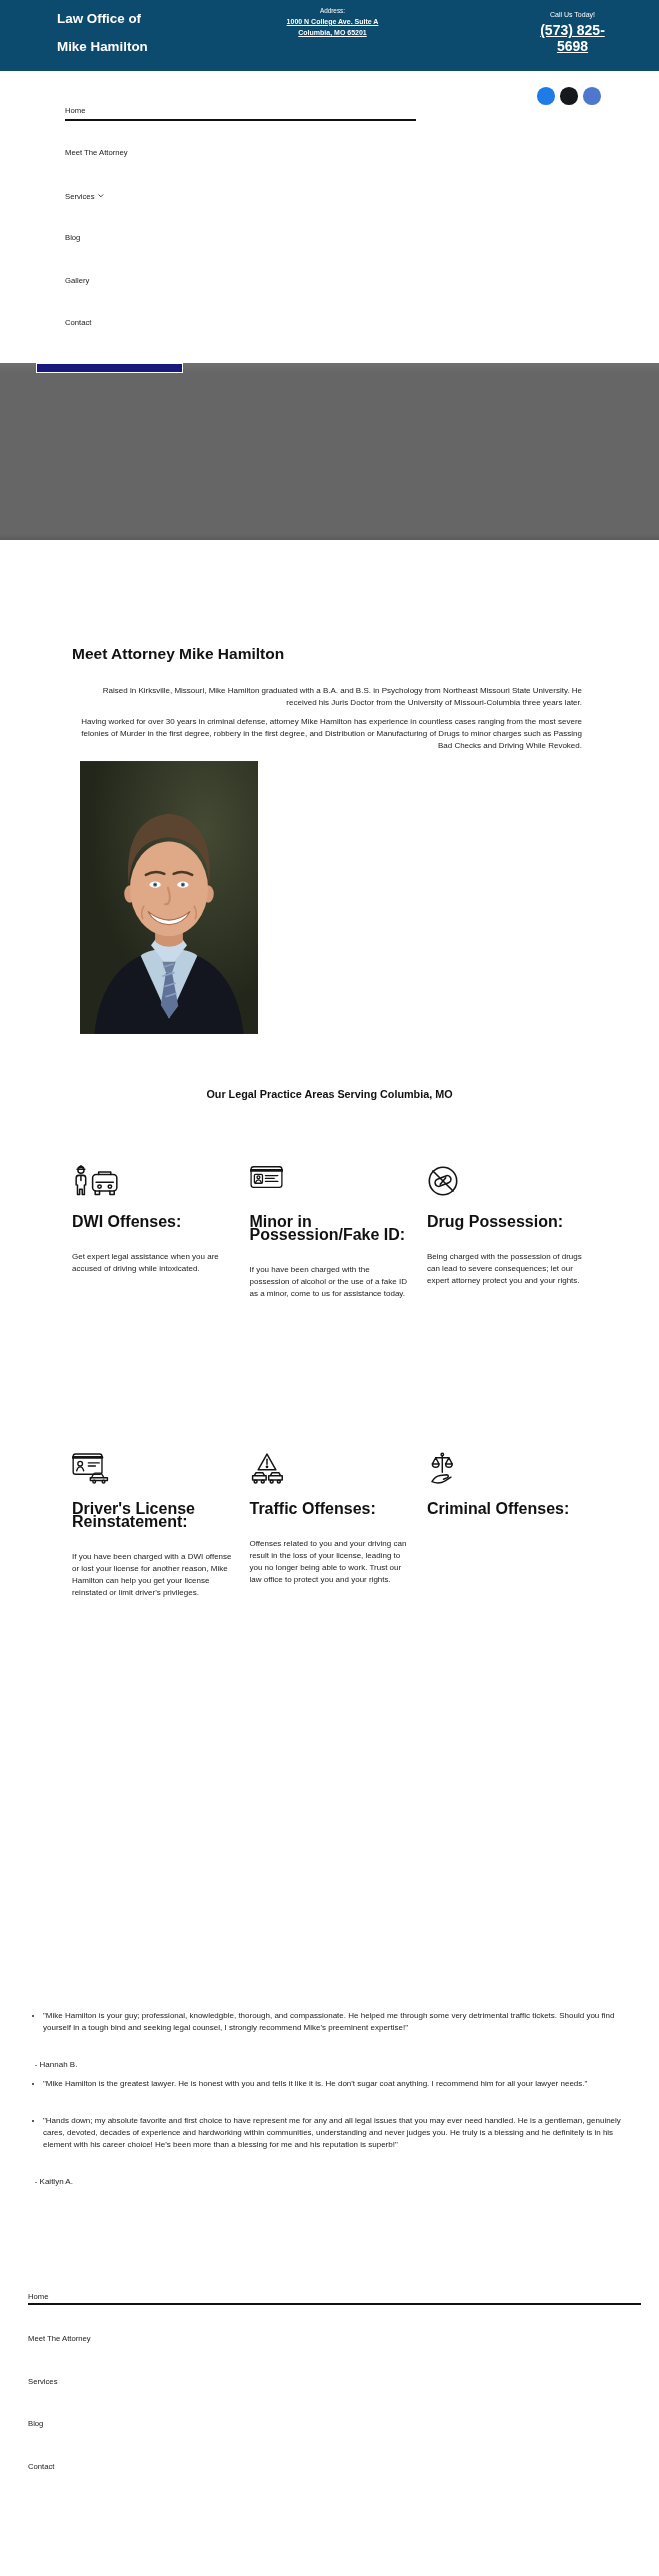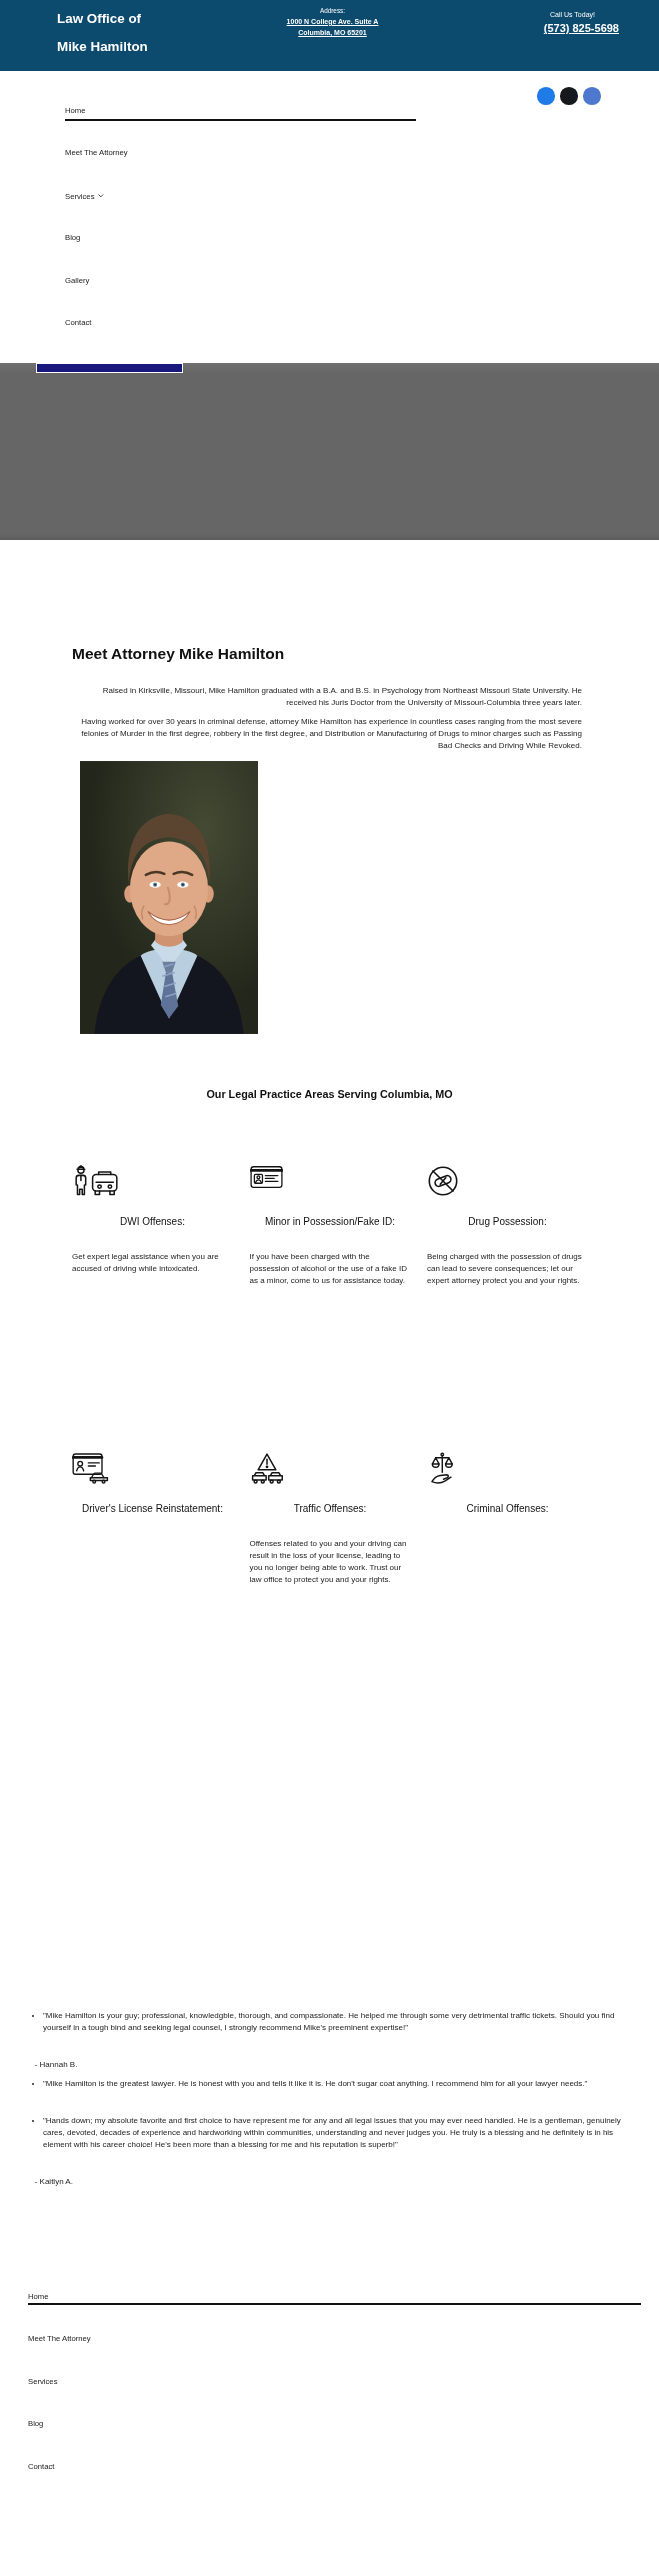--- a/index.html
+++ b/index.html
@@ -8,21 +8,21 @@
 
   
   .site-header{position:absolute;left:0;top:0;width:659px;height:71px;background:#0c4a6e;color:#fff;}
   .brand{position:absolute;left:57px;top:4.6px;font-size:13.4px;font-weight:700;line-height:28px;color:#fff;}
   .hdr-address{position:absolute;left:268px;top:6.7px;width:129px;text-align:center;}
   .hdr-address .lbl{font-size:6.4px;color:#fff;margin-bottom:4.1px;}
   .hdr-address a{display:block;color:#fff;font-size:7px;font-weight:700;text-decoration:underline;
                  margin-bottom:4.6px;cursor:pointer;}
   .hdr-call{position:absolute;left:526px;top:10.8px;width:93px;text-align:center;}
   .hdr-call .lbl{font-size:7px;color:#fff;margin-bottom:4.6px;}
-  .hdr-call .phone{font-size:11px;font-weight:700;color:#fff;text-decoration:underline;cursor:pointer;text-align:right;}
+  .hdr-call .phone{font-size:14px;font-weight:700;color:#fff;text-decoration:underline;cursor:pointer;}
 
   
   .tn-item{position:absolute;left:65px;font-size:7.7px;color:#1a1a1a;cursor:pointer;white-space:nowrap;}
   .tn-underline{position:absolute;left:65px;top:119px;width:351px;height:1.5px;background:#111;}
   .caret{display:inline-block;margin-left:3.6px;vertical-align:0.5px;}
 
   .social-row{position:absolute;display:flex;gap:5.7px;}
   .social-top{left:537px;top:87px;}
   .soc{border-radius:50%;cursor:pointer;}
   .social-top .soc{width:17.5px;height:17.5px;}
@@ -44,21 +44,21 @@
   .portrait{position:absolute;left:80px;top:761px;width:178px;height:273px;display:block;}
 
   
   .practice-h2{position:absolute;left:0;top:1088px;width:659px;text-align:center;
                font-size:10.8px;font-weight:700;color:#111;margin:0;}
   .cards{position:absolute;left:72px;width:516px;display:grid;
          grid-template-columns:repeat(3,1fr);column-gap:16.5px;}
   .cards-row1{top:1165px;}
   .cards-row2{top:1452px;}
   .card-icon{height:32px;display:flex;align-items:flex-start;}
-  .card-title{margin-top:17.5px;text-align:center;font-size:10px;line-height:13.4px;font-weight:400;color:#111;}
+  .card-title{margin-top:17.5px;text-align:left;font-size:16px;line-height:13.4px;font-weight:700;color:#111;}
   .card-text{margin-top:23px;font-size:8px;line-height:12px;color:#222;}
   .licon{stroke:#141414;fill:none;stroke-width:3.5;stroke-linecap:round;stroke-linejoin:round;}
 
   
   .testimonials{position:absolute;left:29px;top:1987px;width:598px;}
   .t-head{font-size:11.3px;font-weight:700;color:#111;margin:0 0 0 6.2px;line-height:13.4px;}
   .t-quote{margin:0 0 25px 0;padding-left:14px;list-style:disc outside;}
   .t-quote:first-of-type{margin-top:23px;}
   .t-quote li{font-size:8px;line-height:12px;color:#222;}
   .t-author{margin:0 0 7.2px 5.7px;font-size:8px;line-height:12px;color:#222;}
@@ -218,20 +218,21 @@
           <circle cx="21" cy="28" r="6"></circle>
           <path d="M12 46c2-7 5-10 9-10s7 3 9 10"></path>
           <path d="M42 26h28M42 34h18"></path>
           <path d="M50 64l5-9c1-2 2-3 4-3h14c2 0 3 1 4 3l5 9"></path>
           <path d="M47 64h44v7H47z"></path>
           <circle cx="57" cy="74" r="3.5"></circle>
           <circle cx="81" cy="74" r="3.5"></circle>
         </svg>
       </div>
       <div class="card-title">Driver's License Reinstatement:</div>
+      <div class="card-text">If you have been charged with a DWI offense or lost your license for another reason, Mike Hamilton can help you get your license reinstated or limit driver's privileges.</div>
     </div>
     <div class="card">
       <div class="card-icon">
         <svg width="34" height="33" viewBox="0 0 80 78" class="licon">
           <path d="M40 5L61 42H19Z"></path>
           <path d="M40 17v12"></path>
           <circle cx="40" cy="35" r="1.6" fill="#141414"></circle>
           <path d="M10 56l4-7h16l4 7M6 56h32v10H6zM48 56l4-7h16l4 7M44 56h32v10H44z"></path>
           <circle cx="13" cy="70" r="3.5"></circle>
             <circle cx="30" cy="70" r="3.5"></circle>

